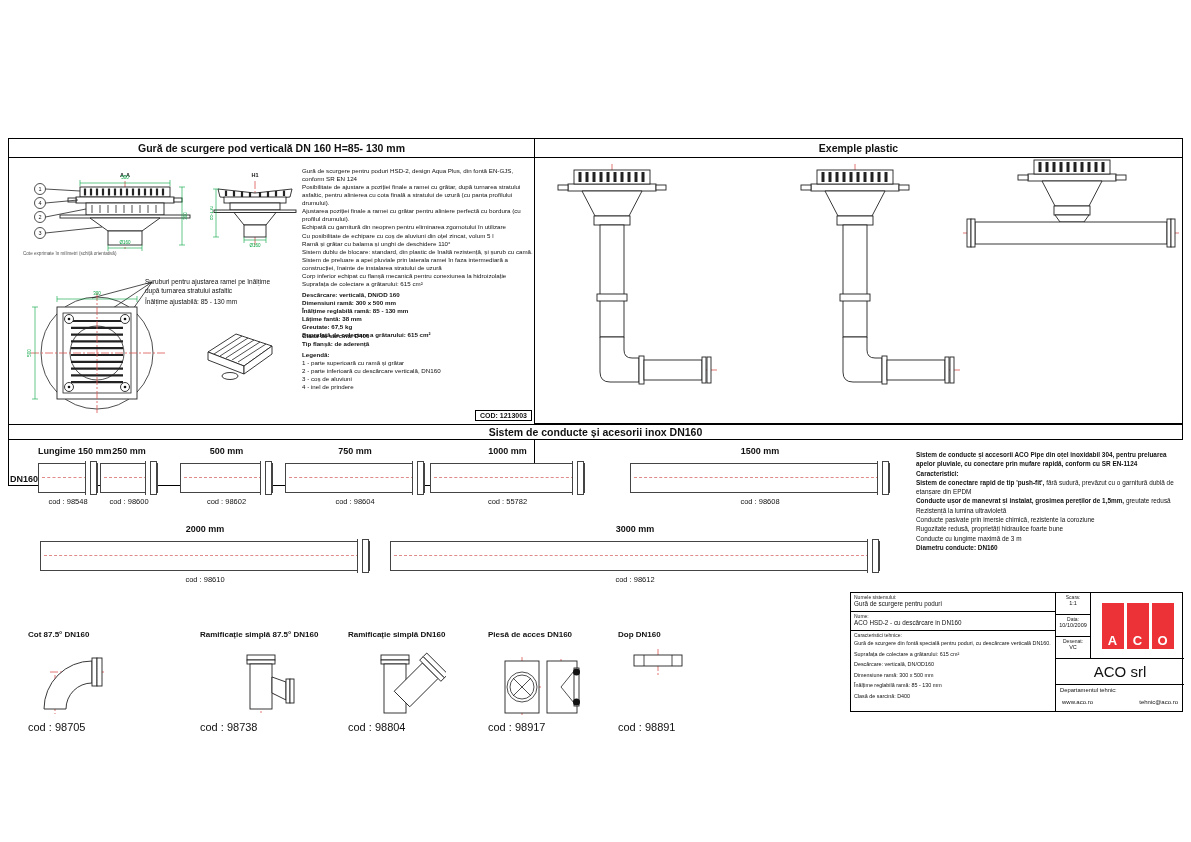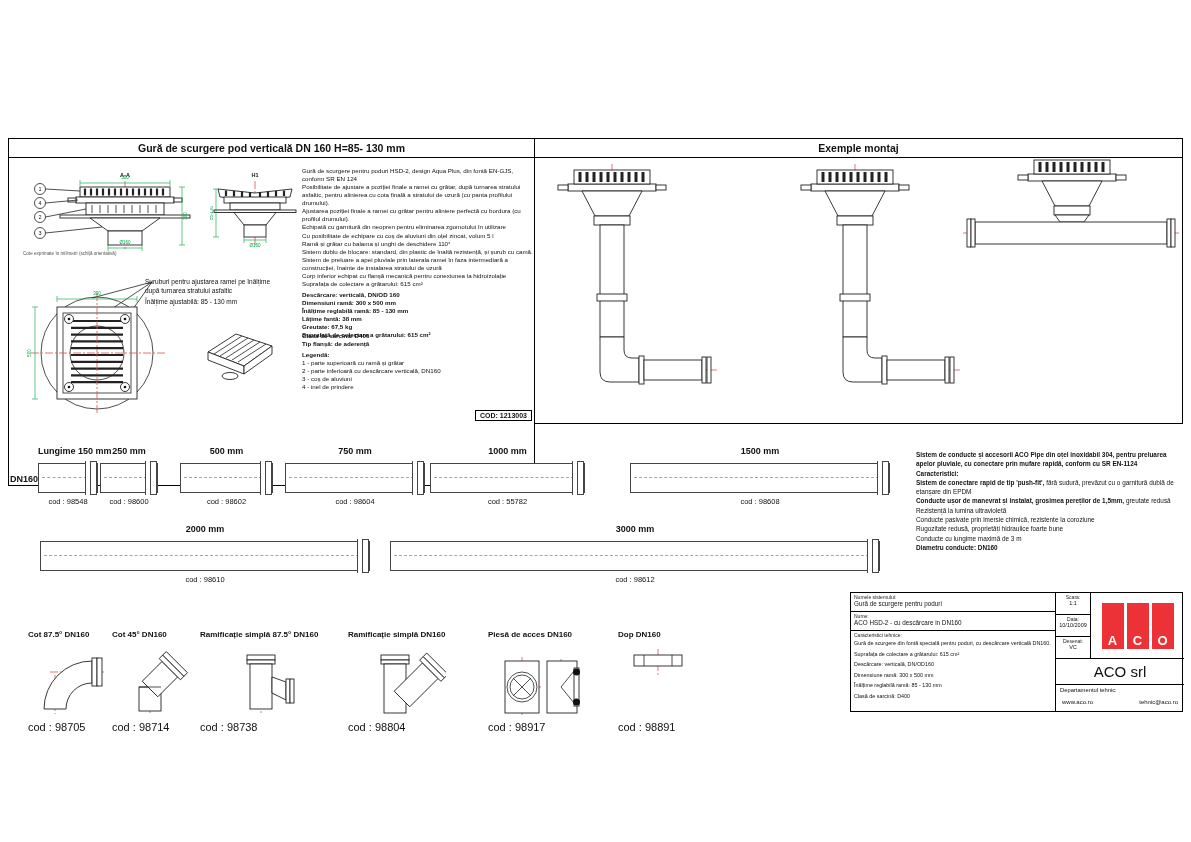--- a/index.html
+++ b/index.html
@@ -217,21 +217,21 @@
           <p>3 - coș de aluviuni</p>
           <p>4 - inel de prindere</p>
         </div>
       </div>
 
       <div class="abs codebox">COD: 1213003</div>
     </div>
   </section>
 
   <section class="panel panel-right">
-    <div class="panel-title">Exemple montaj</div>
+    <div class="panel-title">Exemple plastic</div>
     <div class="panel-body">
       <svg width="646" height="264" viewBox="0 0 646 264">
         <defs>
           <g id="dh">
             <rect class="ln" x="-44" y="14" width="88" height="7"></rect>
             <rect class="ln" x="-54" y="15" width="10" height="5"></rect>
             <rect class="ln" x="44" y="15" width="10" height="5"></rect>
             <rect class="ln" x="-38" y="0" width="76" height="14"></rect>
             <path class="hatch" d="M-32,2V12 M-25,2V12 M-18,2V12 M-11,2V12 M-4,2V12 M3,2V12 M10,2V12 M17,2V12 M24,2V12 M31,2V12"></path>
             <path class="ln" d="M-30,21 L30,21 L17,46 L-17,46 Z"></path>
@@ -270,20 +270,21 @@
           <rect class="ln" x="440" y="64" width="192" height="22"></rect>
           <rect class="ln" x="432" y="61" width="4" height="28"></rect>
           <rect class="ln" x="436" y="61" width="4" height="28"></rect>
           <rect class="ln" x="632" y="61" width="4" height="28"></rect>
           <rect class="ln" x="636" y="61" width="4" height="28"></rect>
         </g>
       </svg>
     </div>
   </section>
 
+  <div class="section-bar">Sistem de conducte și acesorii inox DN160</div>
 
   <div class="dn-label">DN160</div>
 
   <div class="pipe-item" style="left:38px;top:446px;width:60px;">
     <div class="pipe-label">Lungime 150 mm</div>
     <div class="pipe-draw">
         <span class="cl"></span>
         <span class="s2"></span>
         <span class="s1"></span>
       </div>
@@ -370,34 +371,20 @@
     <div class="f-label">Cot 87.5° DN160</div>
     <svg width="80" height="70" viewBox="0 0 80 70">
       <path class="cl-red" d="M19,28 V67 M14,25 H68"></path>
       <path class="ln" d="M8,62 A48,48 0 0 1 56,14 L56,36 A26,26 0 0 0 30,62 Z"></path>
       <rect class="ln" x="56" y="11" width="5" height="28"></rect>
       <rect class="ln" x="61" y="11" width="5" height="28"></rect>
     </svg>
     <div class="f-code">cod : 98705</div>
   </div>
 
-  <div class="fitting" style="left:112px;width:85px;">
-    <div class="f-label">Cot 45° DN160</div>
-    <svg width="80" height="70" viewBox="0 0 80 70">
-      <path class="cl-red" d="M35,30 V66 M26,58 L62,22"></path>
-      <rect class="ln" x="24" y="40" width="22" height="24"></rect>
-      <g transform="rotate(45 35 42)">
-        <rect class="ln" x="24" y="14" width="22" height="28"></rect>
-        <rect class="ln" x="20" y="9" width="30" height="5"></rect>
-        <rect class="ln" x="20" y="4" width="30" height="5"></rect>
-      </g>
-      <line class="lnf" x1="24" y1="40" x2="46" y2="40"></line>
-    </svg>
-    <div class="f-code">cod : 98714</div>
-  </div>
 
   <div class="fitting" style="left:200px;width:128px;">
     <div class="f-label">Ramificație simplă 87.5° DN160</div>
     <svg width="80" height="70" viewBox="0 0 80 70">
       <path class="cl-red" d="M37,12 V66 M30,44 H72 M62,37 L42,44 L62,51"></path>
       <rect class="ln" x="23" y="8" width="28" height="5"></rect>
       <rect class="ln" x="23" y="13" width="28" height="4"></rect>
       <rect class="ln" x="26" y="17" width="22" height="45"></rect>
       <path class="ln" d="M48,30 L62,35 L62,53 L48,46 Z"></path>
       <rect class="ln" x="62" y="32" width="4" height="24"></rect>

